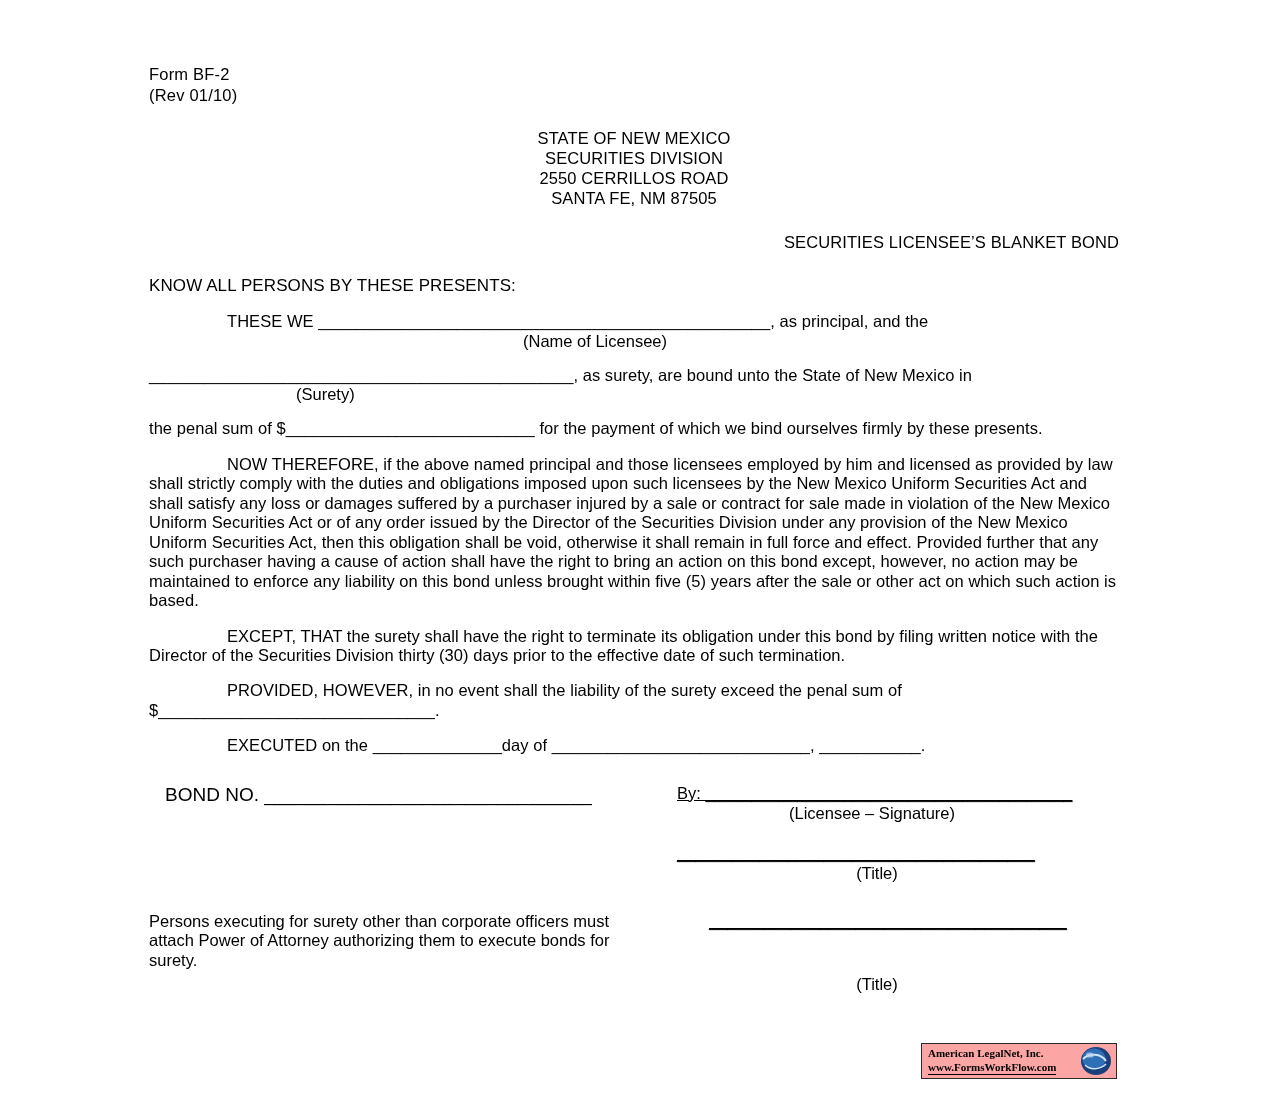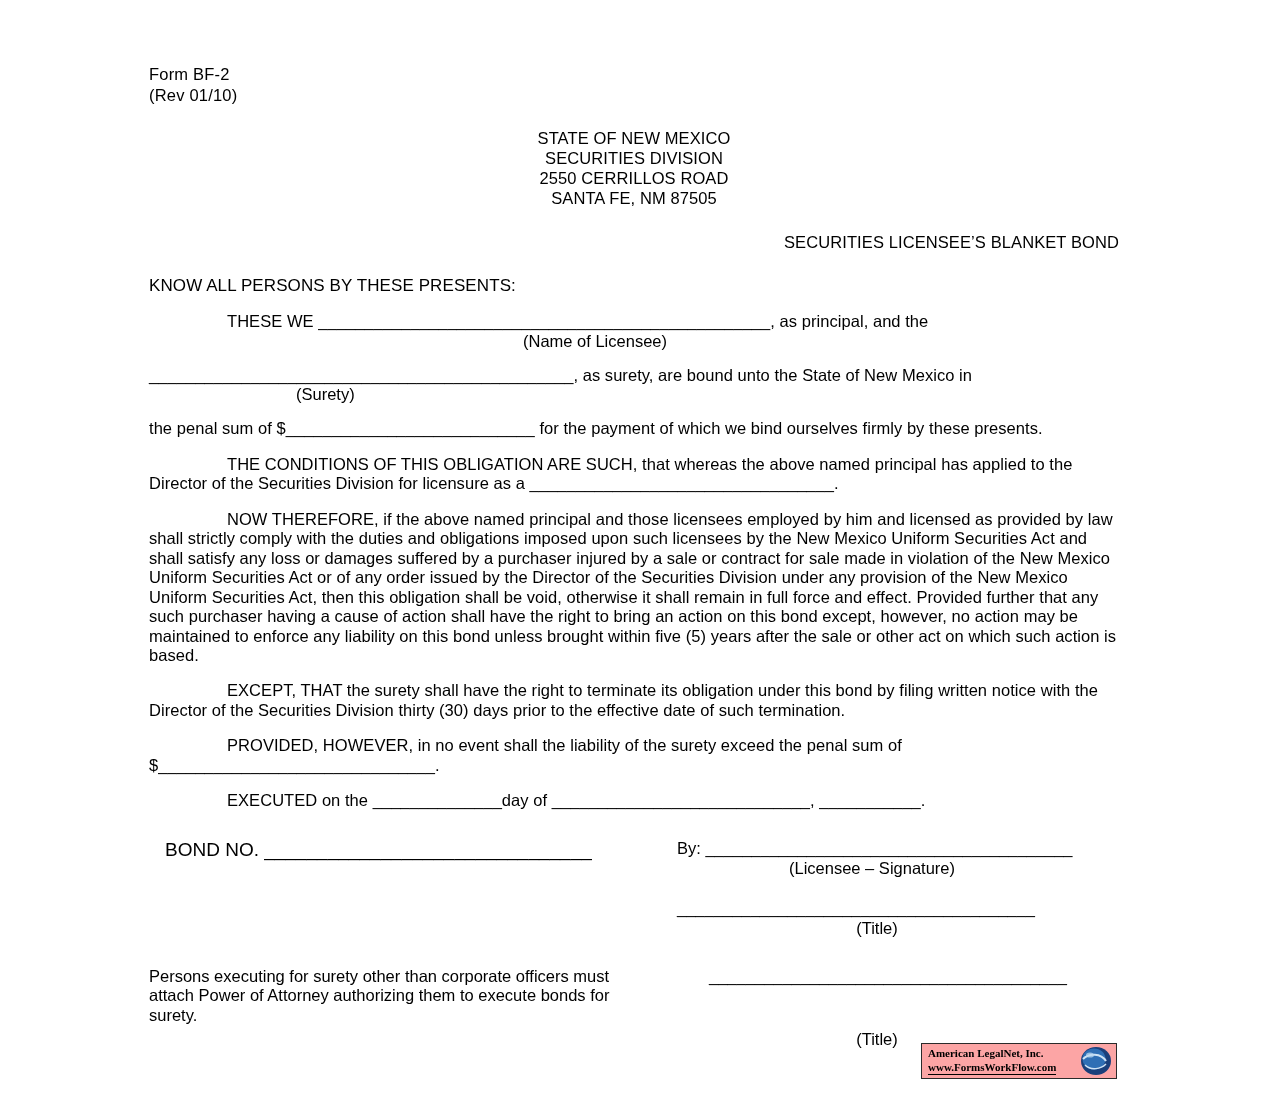--- a/index.html
+++ b/index.html
@@ -91,20 +91,21 @@
   }
   .sig-right {
     position: absolute;
     left: 528px;
     top: 0;
     width: 420px;
   }
   .sigline {
     font-size: 16.5px;
     white-space: nowrap;
+    text-decoration: underline;
   }
   .siglabel {
     font-size: 16.5px;
     text-align: center;
     padding-right: 30px;
     margin-top: 1px;
   }
   .surety-note {
     position: absolute;
     left: 0;
@@ -195,23 +196,20 @@
 
     <div class="blk">
       <p class="body">______________________________________________, as surety, are bound unto the State of New Mexico in</p>
       <p class="subcap cap-surety">(Surety)</p>
     </div>
 
     <div class="blk">
       <p class="body">the penal sum of $___________________________ for the payment of which we bind ourselves firmly by these presents.</p>
     </div>
 
-    <div class="blk">
-      <p class="body"><span class="indent"></span><span>THE CONDITIONS OF THIS OBLIGATION ARE SUCH, that whereas the above named principal has applied to the Director of the Securities Division for licensure as a _________________________________.</span></p>
-    </div>
 
     <div class="blk">
       <p class="body"><span class="indent"></span><span>NOW THEREFORE, if the above named principal and those licensees employed by him and licensed as provided by law shall strictly comply with the duties and obligations imposed upon such licensees by the New Mexico Uniform Securities Act and shall satisfy any loss or damages suffered by a purchaser injured by a sale or contract for sale made in violation of the New Mexico Uniform Securities Act or of any order issued by the Director of the Securities Division under any provision of the New Mexico Uniform Securities Act, then this obligation shall be void, otherwise it shall remain in full force and effect.  Provided further that any such purchaser having a cause of action shall have the right to bring an action on this bond except, however, no action may be maintained to enforce any liability on this bond unless brought within five (5) years after the sale or other act on which such action is based.</span></p>
     </div>
 
     <div class="blk">
       <p class="body"><span class="indent"></span><span>EXCEPT, THAT the surety shall have the right to terminate its obligation under this bond by filing written notice with the Director of the Securities Division thirty (30) days prior to the effective date of such termination.</span></p>
     </div>
 
     <div class="blk">

